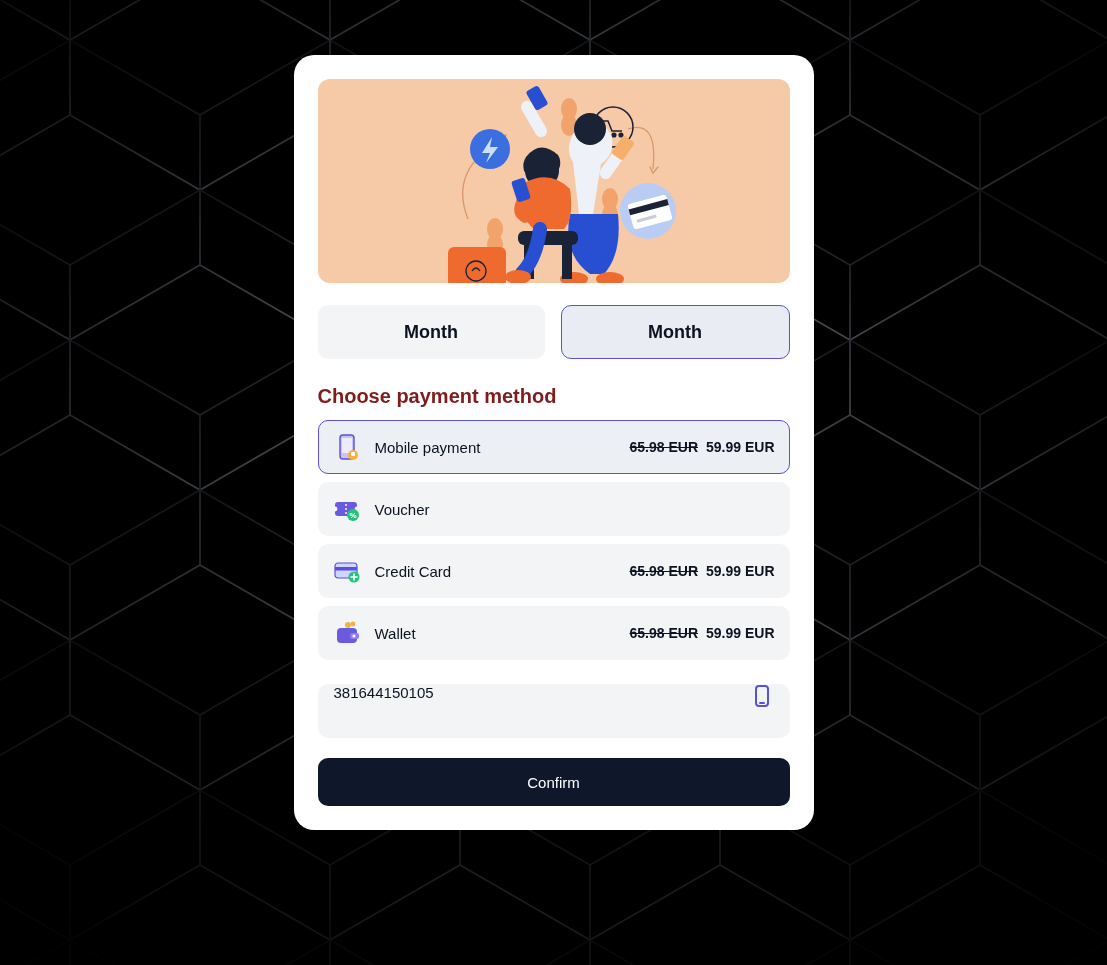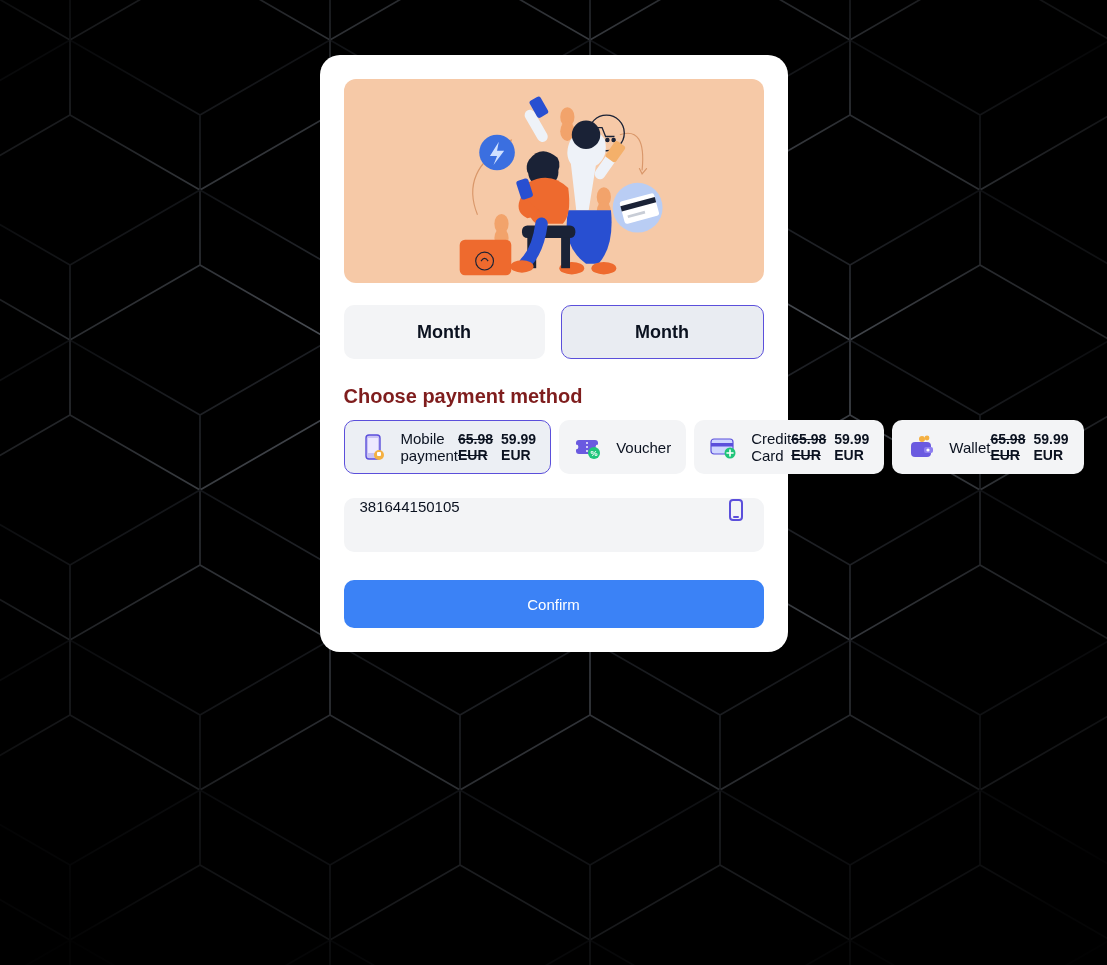--- a/index.html
+++ b/index.html
@@ -12,21 +12,21 @@
     overflow: hidden;
   }
   .bg-hex {
     position: absolute;
     inset: 0;
     z-index: 0;
   }
   .card {
     position: relative;
     z-index: 1;
-    width: 468px;
+    width: 520px;
     margin: 55px auto 0;
     background: #fff;
     border-radius: 20px;
     padding: 24px;
   }
   .hero {
     width: 100%;
     height: 204px;
     background: #f6c9a7;
     border-radius: 12px;
@@ -55,20 +55,21 @@
   }
   .section-title {
     font-size: 20px;
     font-weight: 800;
     color: #7f1d1d;
     margin-top: 26px;
     margin-bottom: 12px;
   }
   .methods {
     display: flex;
+    flex-direction: column;
     gap: 8px;
   }
   .method {
     display: flex;
     align-items: center;
     height: 54px;
     border-radius: 10px;
     background: #f3f4f6;
     padding: 0 14px;
     cursor: pointer;
@@ -125,24 +126,24 @@
     outline: none;
   }
   .field .field-icon {
     width: 24px;
     height: 24px;
     color: #5b4fdb;
   }
   .confirm {
     width: 100%;
     height: 48px;
-    margin-top: 28px;
+    margin-top: 20px;
     border: none;
     border-radius: 10px;
-    background: #3b82f6;
+    background: #0f172a;
     color: #fff;
     font-size: 15px;
     font-weight: 500;
     cursor: pointer;
   }
 </style>
 </head>
 <body>
 
 <svg class="bg-hex" viewBox="0 0 1107 965">

